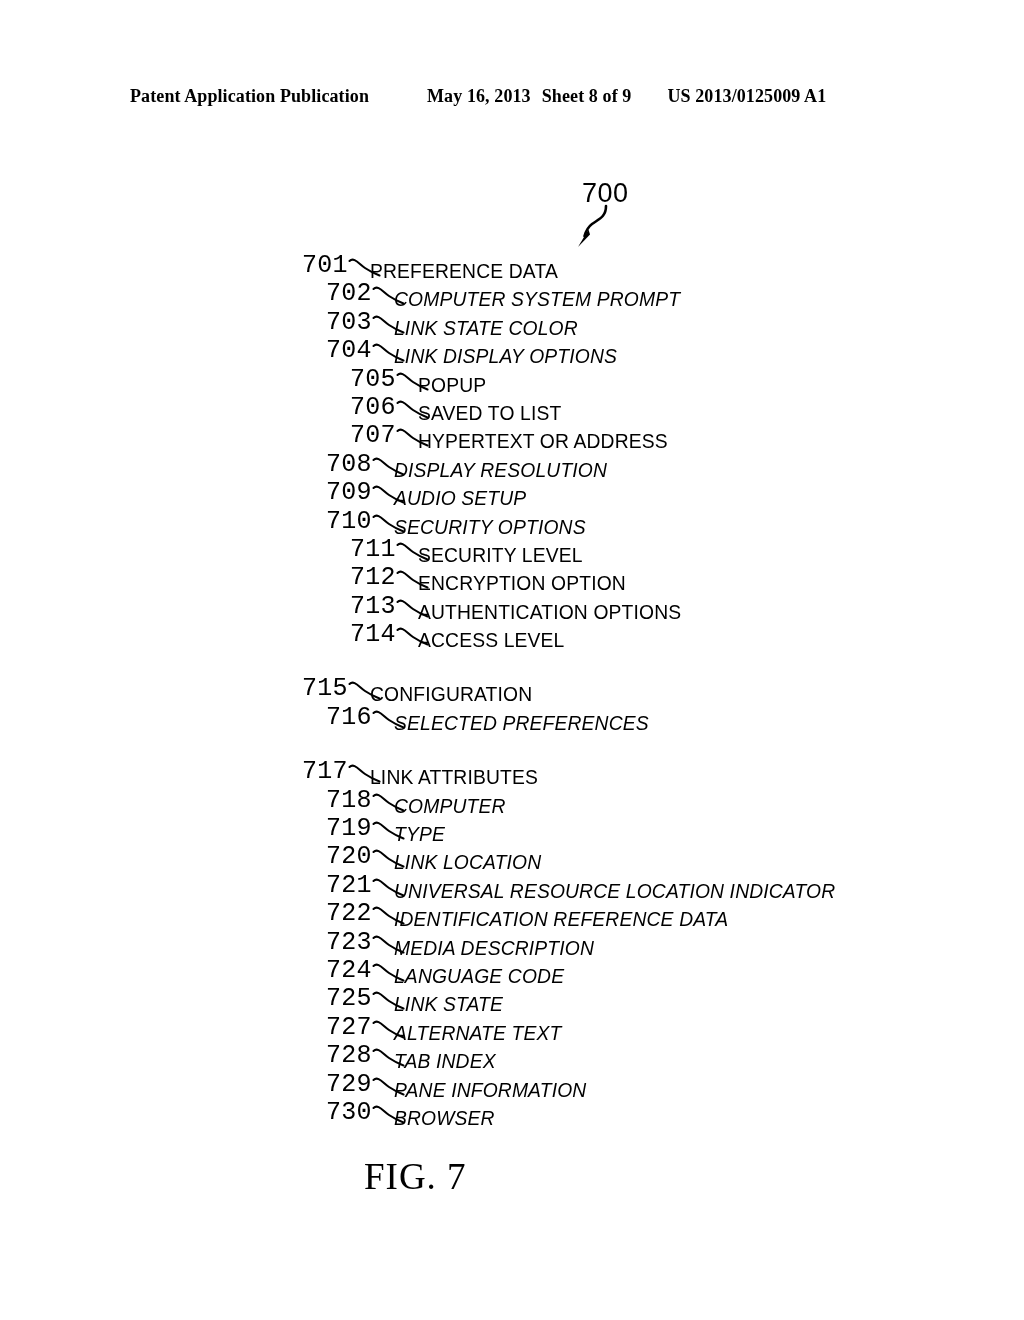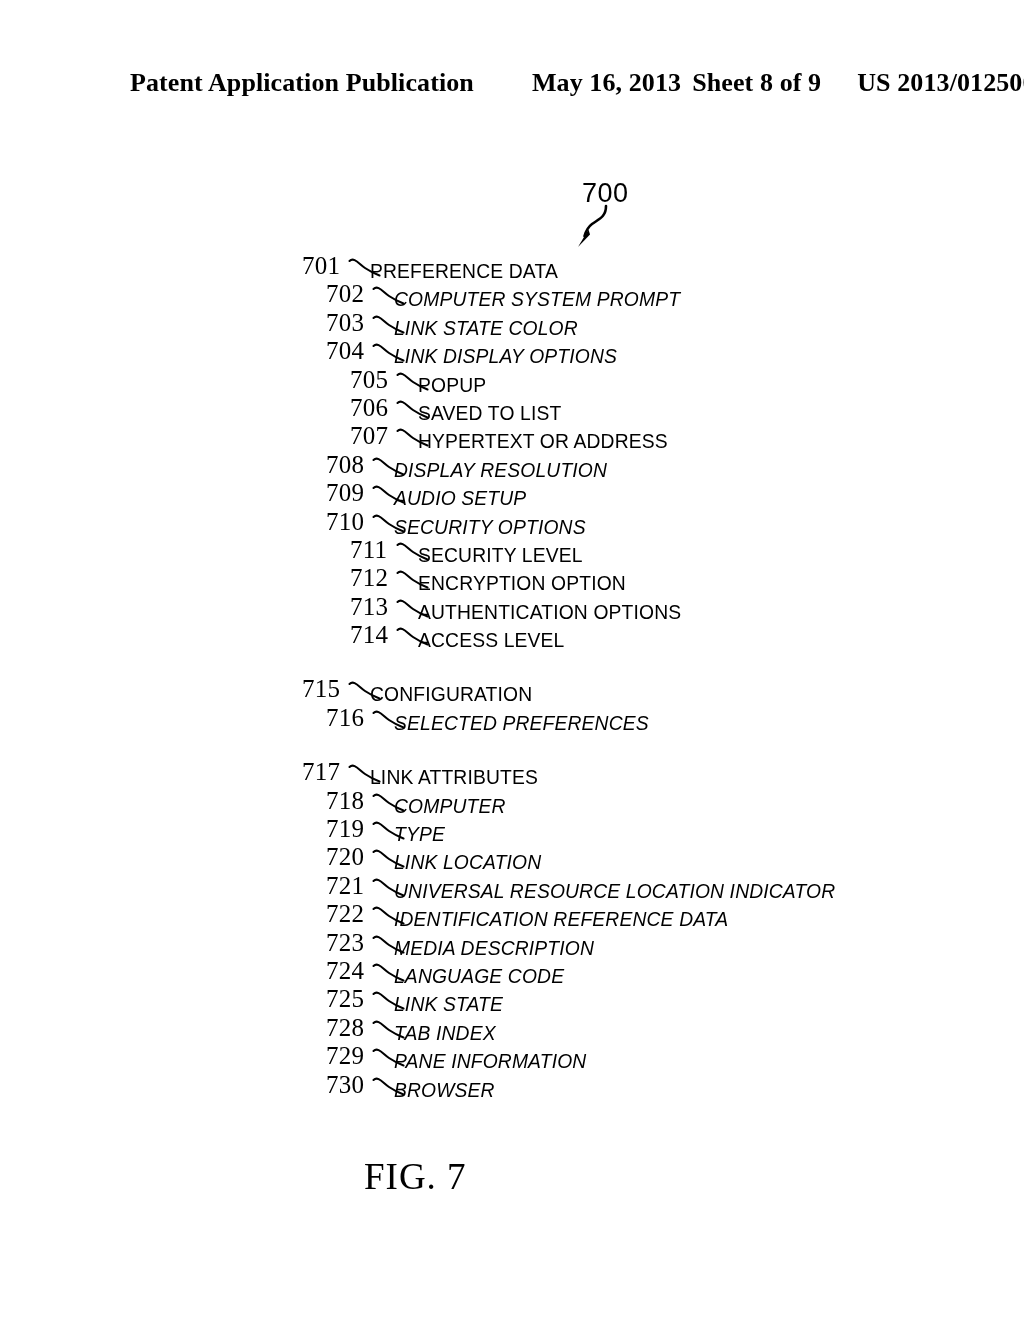--- a/index.html
+++ b/index.html
@@ -13,29 +13,29 @@
     height: 1320px;
     position: relative;
     font-family: "Liberation Sans", sans-serif;
     color: #000000;
     overflow: hidden;
   }
 
   
   #page-header {
     position: absolute;
-    top: 68px;
+    top: 86px;
     left: 130px;
     width: 764px;
     height: 26px;
     display: flex;
     align-items: baseline;
     font-family: "Liberation Serif", serif;
     font-weight: bold;
-    font-size: 26px;
+    font-size: 18px;
     letter-spacing: 0.1px;
     white-space: nowrap;
     text-align: center;
   }
   #page-header .hdr-pub      { margin-right: 58px; }
   #page-header .hdr-date     { margin-right: 11px; }
   #page-header .hdr-sheet    { margin-right: 36px; }
   #page-header .hdr-docnum   { }
 
   
@@ -69,21 +69,21 @@
     display: block;
   }
   .tree-row.group-gap {
     margin-top: 26px;
   }
   .ref-num {
     position: absolute;
     top: 0;
     font-size: 25px;
     line-height: 28px;
-    font-family: Liberation Serif, serif;
+    font-family: Liberation Mono, monospace;
     letter-spacing: 0.2px;
   }
   .squiggle {
     position: absolute;
     top: 5px;
     width: 34px;
     height: 22px;
   }
   .item-label {
     position: absolute;
@@ -305,20 +305,27 @@
       <span class="item-label">LANGUAGE CODE</span>
     </div>
     <div class="tree-row lvl1">
       <span class="ref-num">725</span>
       <span class="squiggle"><svg width="34" height="22" viewBox="0 0 34 22" xmlns="http://www.w3.org/2000/svg">
           <path d="M1.5 4 C 6 -0.5, 11 7, 17 11 C 21.5 14, 25 16, 31.5 18.5" fill="none" stroke="#000000" stroke-width="2.1" stroke-linecap="round"></path>
         </svg></span>
       <span class="item-label">LINK STATE</span>
     </div>
     <div class="tree-row lvl1">
+      <span class="ref-num">727</span>
+      <span class="squiggle"><svg width="34" height="22" viewBox="0 0 34 22" xmlns="http://www.w3.org/2000/svg">
+          <path d="M1.5 4 C 6 -0.5, 11 7, 17 11 C 21.5 14, 25 16, 31.5 18.5" fill="none" stroke="#000000" stroke-width="2.1" stroke-linecap="round"></path>
+        </svg></span>
+      <span class="item-label">ALTERNATE TEXT</span>
+    </div>
+    <div class="tree-row lvl1">
       <span class="ref-num">728</span>
       <span class="squiggle"><svg width="34" height="22" viewBox="0 0 34 22" xmlns="http://www.w3.org/2000/svg">
           <path d="M1.5 4 C 6 -0.5, 11 7, 17 11 C 21.5 14, 25 16, 31.5 18.5" fill="none" stroke="#000000" stroke-width="2.1" stroke-linecap="round"></path>
         </svg></span>
       <span class="item-label">TAB INDEX</span>
     </div>
     <div class="tree-row lvl1">
       <span class="ref-num">729</span>
       <span class="squiggle"><svg width="34" height="22" viewBox="0 0 34 22" xmlns="http://www.w3.org/2000/svg">
           <path d="M1.5 4 C 6 -0.5, 11 7, 17 11 C 21.5 14, 25 16, 31.5 18.5" fill="none" stroke="#000000" stroke-width="2.1" stroke-linecap="round"></path>

